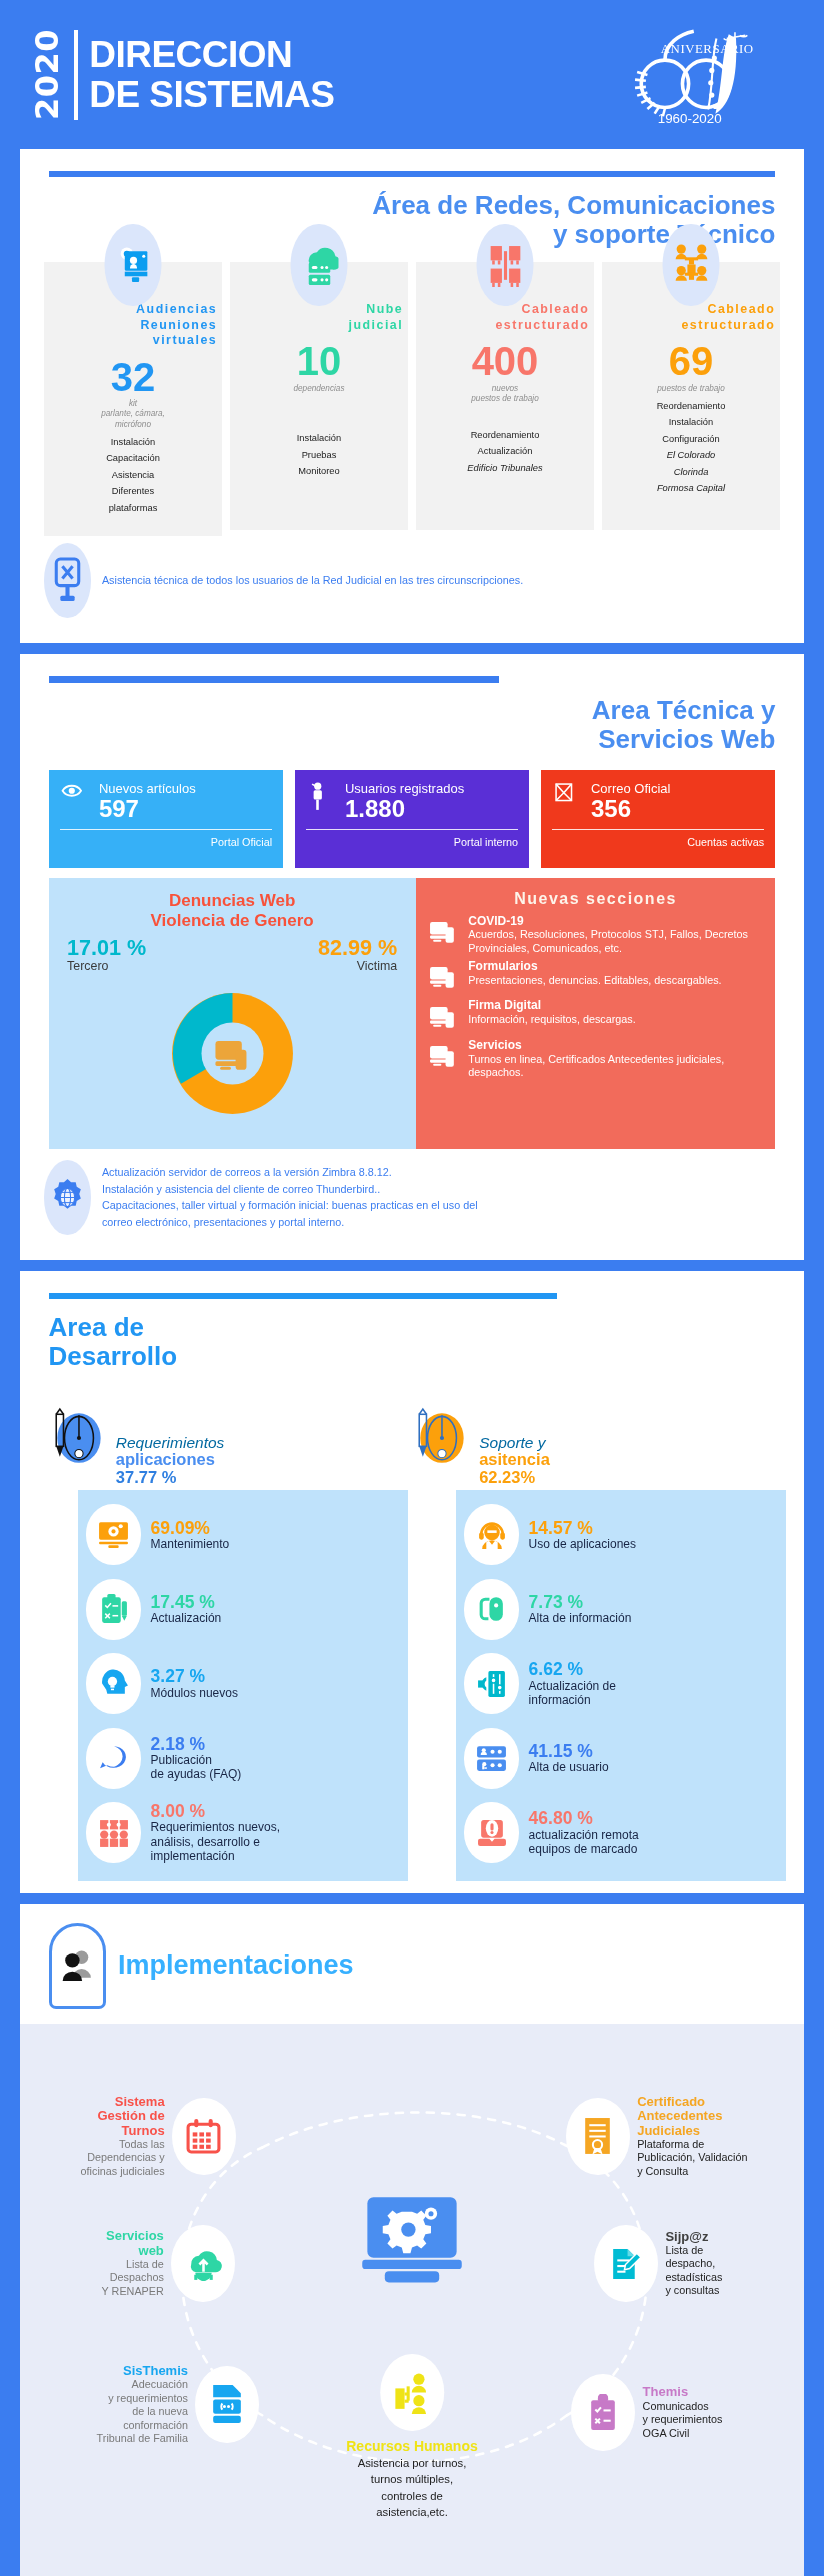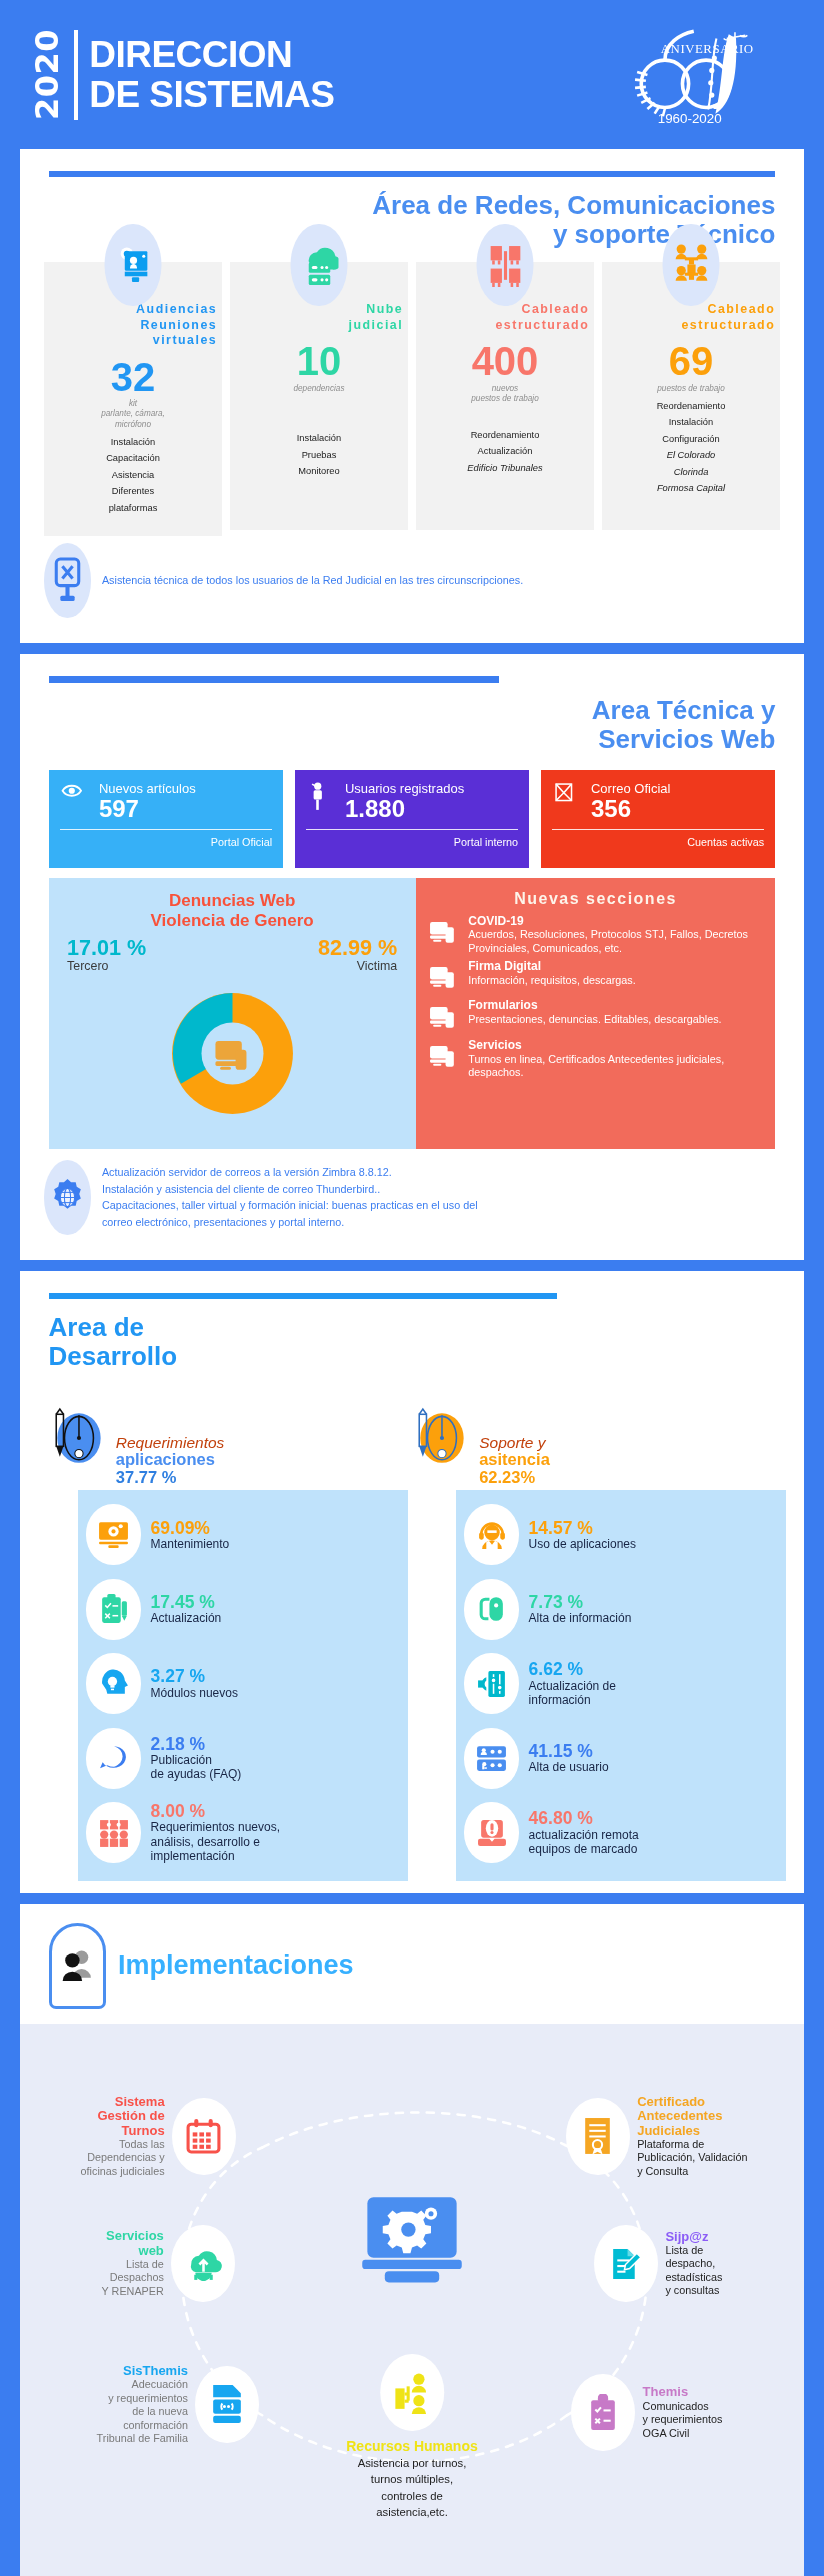--- a/index.html
+++ b/index.html
@@ -72,21 +72,21 @@
   .ns-item{display:flex;gap:7.2px;margin-bottom:5.2px;align-items:flex-start;}
   .ns-ic{flex:0 0 32px;padding-top:6.2px;}
   .ns-h{font-size:12px;font-weight:bold;line-height:1.15;}
   .ns-b{font-size:10.8px;line-height:1.22;}
 
   
   .dev-heads{display:flex;padding:15.5px 29px 3.1px 29px;}
   .dev-h{flex:1;display:flex;align-items:center;gap:5.2px;}
   .dev-hi{width:62px;height:61px;flex:0 0 62px;position:relative;}
   .dev-ht{line-height:1.08;}
-  .dev-t1{font-size:15.5px;font-style:italic;color:#c2410c;margin-top:48px;}
+  .dev-t1{font-size:15.5px;font-style:italic;color:#0369a1;margin-top:48px;}
   .dev-t2{font-size:16.5px;font-weight:bold;}
   .dev-t3{font-size:16.5px;font-weight:bold;}
   .devcols{display:flex;padding:0 18.5px 0 18.5px;gap:8.2px;}
   .devcol{flex:1;background:#bfe2fb;padding:14.4px 8.2px 17.5px 8.2px;margin-left:40px;}
   .devrow{display:flex;align-items:center;gap:9.3px;margin-bottom:13.4px;}
   .devrow:last-child{margin-bottom:0;}
   .dev-ic{flex:0 0 55px;height:61px;border-radius:27px/30px;background:#fff;
           display:flex;align-items:center;justify-content:center;}
   .dev-pc{font-size:17.5px;font-weight:bold;line-height:1.05;}
   .dev-lb{font-size:12px;color:#182545;line-height:1.18;}
@@ -425,37 +425,37 @@
         <div class="ns-item">
           <div class="ns-ic">
             <svg width="30" height="26" viewBox="0 0 58 50">
               <rect x="2" y="2" width="34" height="24" rx="4" fill="#fff"></rect>
               <rect x="2" y="28" width="34" height="6" rx="2" fill="#fff"></rect>
               <rect x="8" y="36" width="16" height="4" rx="2" fill="#fff"></rect>
               <rect x="32" y="12" width="16" height="30" rx="4" fill="#fff"></rect>
             </svg>
           </div>
           <div>
-            <div class="ns-h">Firma Digital</div>
-            <div class="ns-b">Información, requisitos, descargas.</div>
+            <div class="ns-h">Formularios</div>
+            <div class="ns-b">Presentaciones, denuncias. Editables, descargables.</div>
           </div>
         </div>
 
         <div class="ns-item">
           <div class="ns-ic">
             <svg width="30" height="26" viewBox="0 0 58 50">
               <rect x="2" y="2" width="34" height="24" rx="4" fill="#fff"></rect>
               <rect x="2" y="28" width="34" height="6" rx="2" fill="#fff"></rect>
               <rect x="8" y="36" width="16" height="4" rx="2" fill="#fff"></rect>
               <rect x="32" y="12" width="16" height="30" rx="4" fill="#fff"></rect>
             </svg>
           </div>
           <div>
-            <div class="ns-h">Formularios</div>
-            <div class="ns-b">Presentaciones, denuncias. Editables, descargables.</div>
+            <div class="ns-h">Firma Digital</div>
+            <div class="ns-b">Información, requisitos, descargas.</div>
           </div>
         </div>
 
         <div class="ns-item">
           <div class="ns-ic">
             <svg width="30" height="26" viewBox="0 0 58 50">
               <rect x="2" y="2" width="34" height="24" rx="4" fill="#fff"></rect>
               <rect x="2" y="28" width="34" height="6" rx="2" fill="#fff"></rect>
               <rect x="8" y="36" width="16" height="4" rx="2" fill="#fff"></rect>
               <rect x="32" y="12" width="16" height="30" rx="4" fill="#fff"></rect>
@@ -886,21 +886,21 @@
             <path d="M36 8 v14 h14" fill="#62dbe8"></path>
             <g stroke="#fff" stroke-width="4">
                 <line x1="16" y1="30" x2="40" y2="30"></line>
                 <line x1="16" y1="41" x2="40" y2="41"></line>
                 <line x1="16" y1="52" x2="32" y2="52"></line>
               </g>
             <path d="M54 16 l8 8 l-22 22 l-10 2 l2 -10 z" fill="#00bcd4" stroke="#fff" stroke-width="3"></path>
           </svg>
         </div>
         <div class="imp-tx">
-          <div class="imp-h" style="color:#8b5cf6">
+          <div class="imp-h" style="color:#404040">
             <div>Sijp@z</div>
           </div>
           <div class="imp-b dark">
             <div>Lista de</div>
             <div>despacho,</div>
             <div>estadísticas</div>
             <div>y consultas</div>
           </div>
         </div>
       </div>

